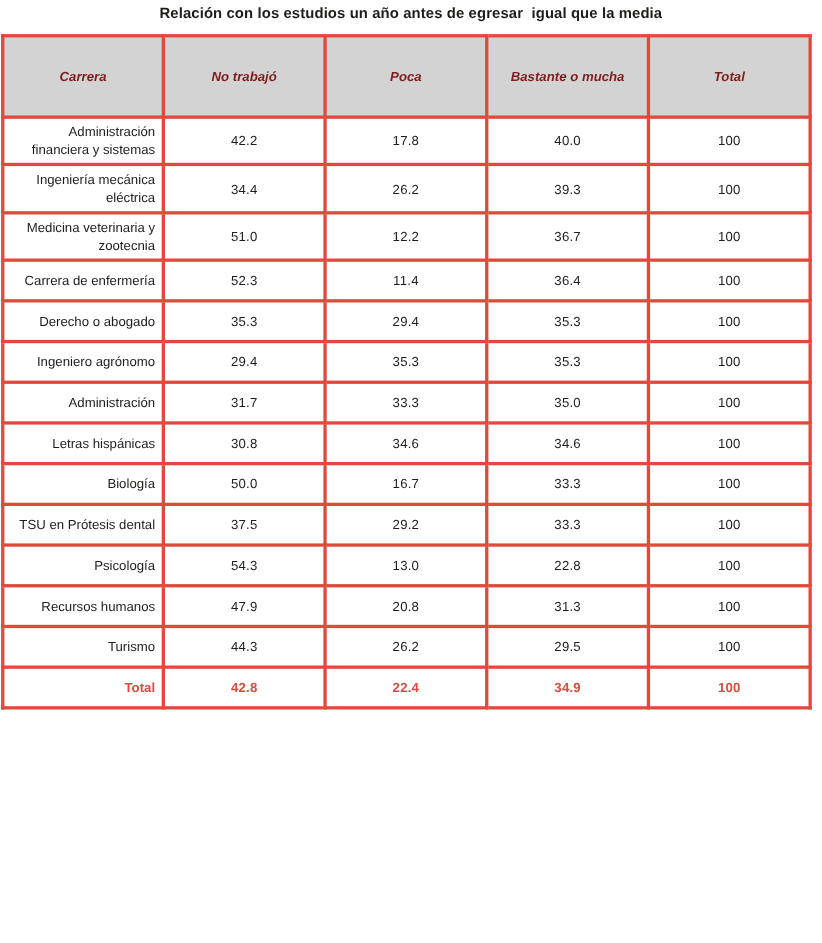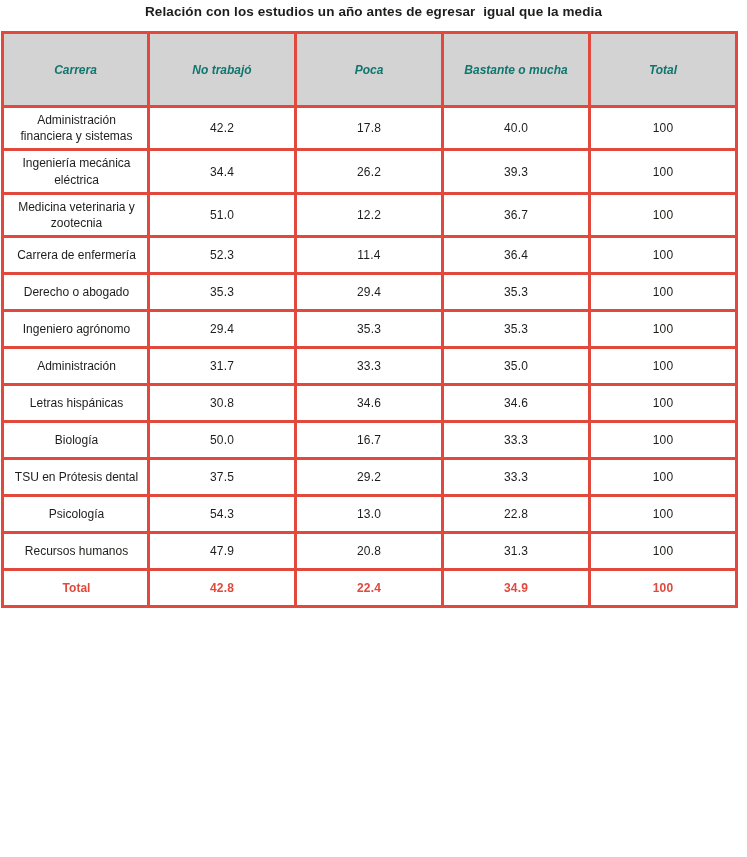--- a/index.html
+++ b/index.html
@@ -36,31 +36,31 @@
   th, td {
     border: 3px solid #e0493b;
   }
   th {
     background: #d3d3d3;
     height: 74px;
     font-size: 12px;
     font-weight: bold;
     font-style: italic;
     text-align: center;
-    color: #0f766e;
+    color: #7f1d1d;
     padding: 2px 4px;
   }
   td {
     height: 37px;
     font-size: 12px;
     background: #ffffff;
     color: #1d1d1b;
   }
   td.carrera {
-    text-align: center;
+    text-align: right;
     padding: 4px 6px 4px 8px;
     line-height: 1.35;
   }
   td.num {
     text-align: center;
     padding: 2px 4px;
     letter-spacing: 0.2px;
   }
   tr.total-row td {
     color: #e0493b;
@@ -168,20 +168,27 @@
           <td class="num">22.8</td>
           <td class="num">100</td>
         </tr>
         <tr>
           <td class="carrera">Recursos humanos</td>
           <td class="num">47.9</td>
           <td class="num">20.8</td>
           <td class="num">31.3</td>
           <td class="num">100</td>
         </tr>
+        <tr>
+          <td class="carrera">Turismo</td>
+          <td class="num">44.3</td>
+          <td class="num">26.2</td>
+          <td class="num">29.5</td>
+          <td class="num">100</td>
+        </tr>
         <tr class="total-row">
           <td class="carrera">Total</td>
           <td class="num">42.8</td>
           <td class="num">22.4</td>
           <td class="num">34.9</td>
           <td class="num">100</td>
         </tr>
       </tbody>
   </table>
 </div>

